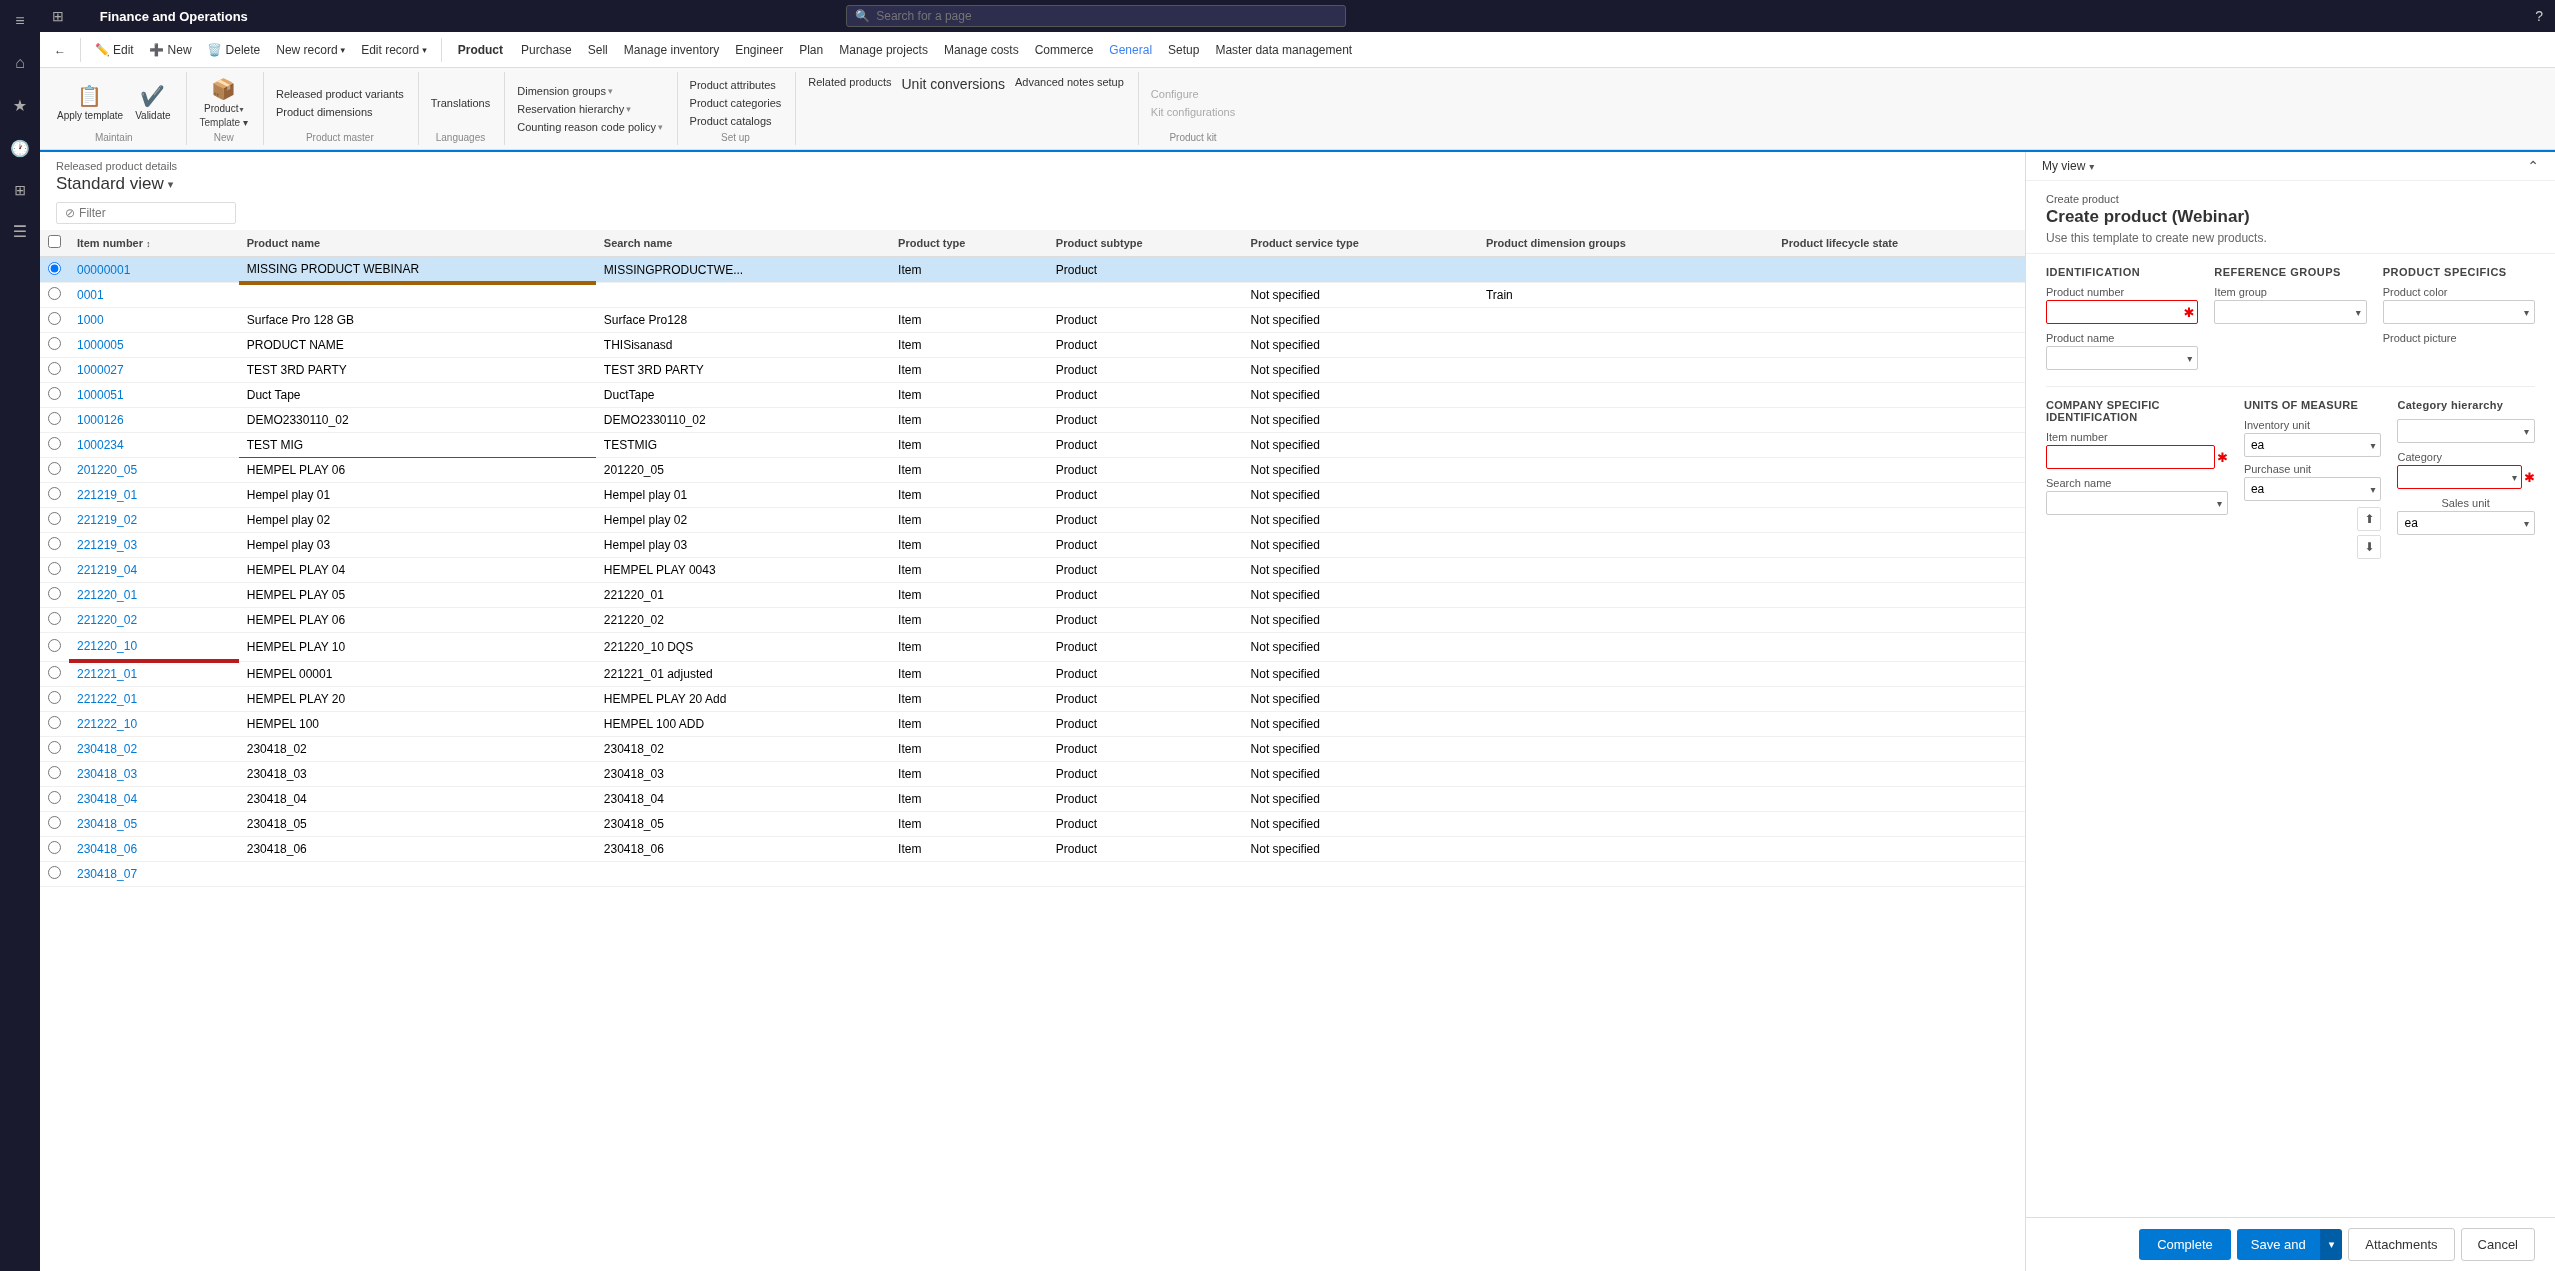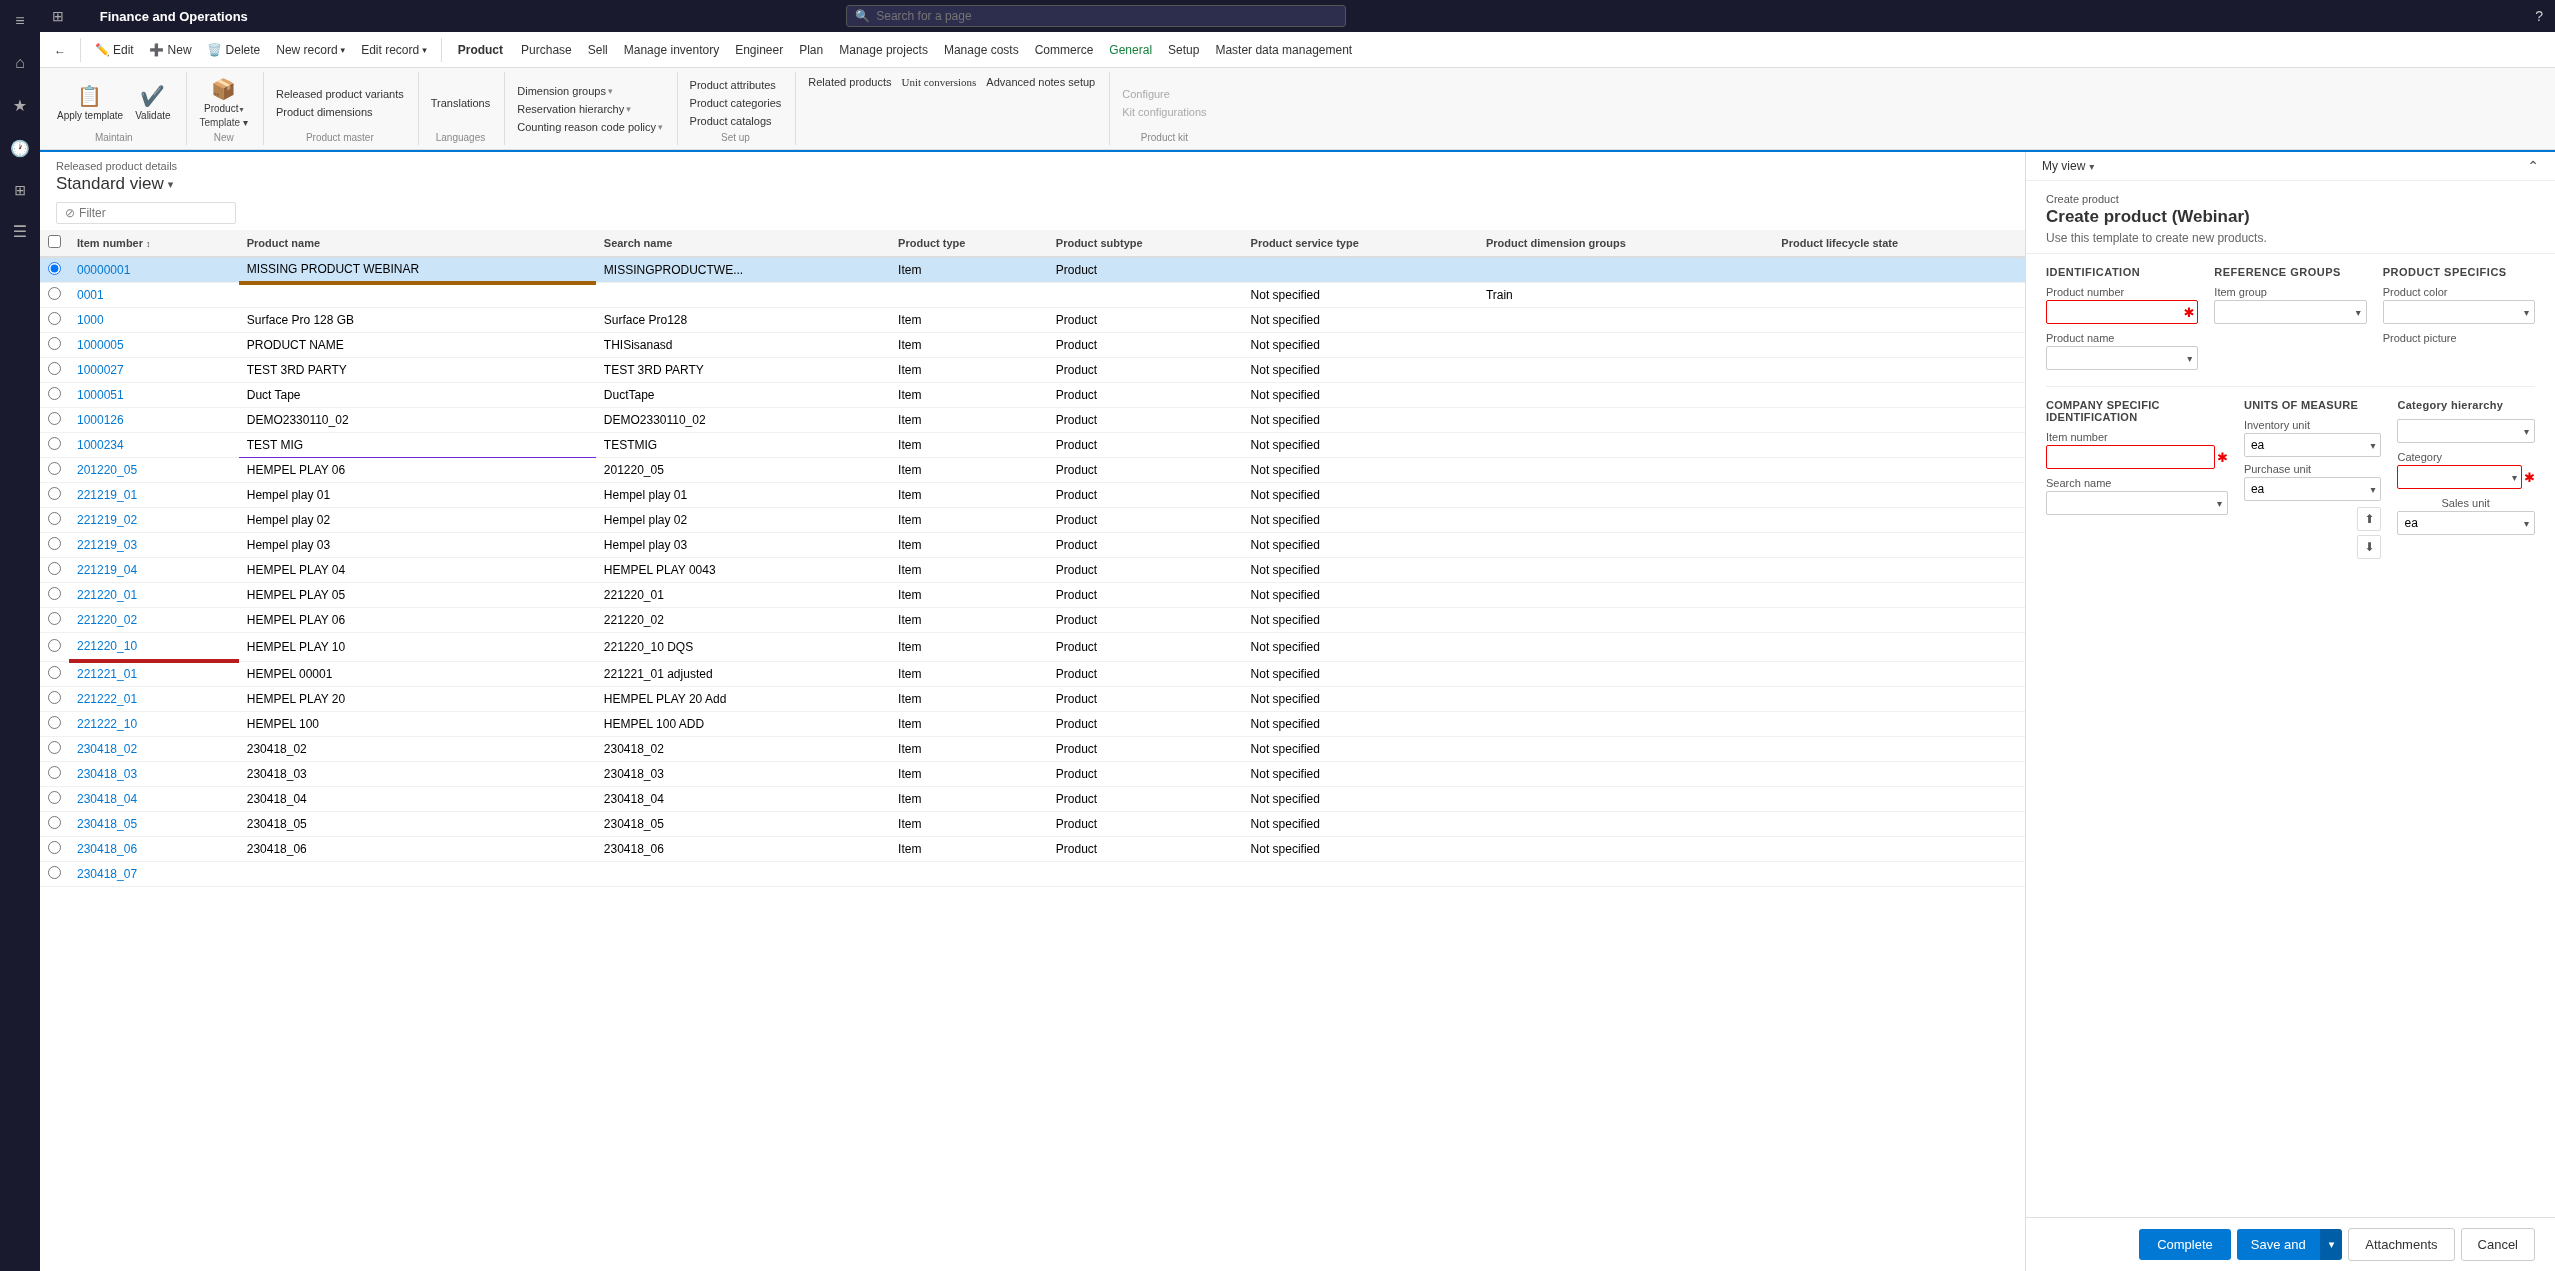--- a/index.html
+++ b/index.html
@@ -73,21 +73,21 @@
     </button>
     <button style="padding:3px 6px;cursor:pointer;border:none;background:transparent;font-size:12px;color:#333;border-radius:2px;">
       <span>Manage projects</span>
     </button>
     <button style="padding:3px 6px;cursor:pointer;border:none;background:transparent;font-size:12px;color:#333;border-radius:2px;">
       <span>Manage costs</span>
     </button>
     <button style="padding:3px 6px;cursor:pointer;border:none;background:transparent;font-size:12px;color:#333;border-radius:2px;">
       <span>Commerce</span>
     </button>
-    <button style="padding:3px 6px;cursor:pointer;border:none;background:transparent;font-size:12px;color:#15803d;border-radius:2px;text-align:right;">
+    <button style="padding:3px 6px;cursor:pointer;border:none;background:transparent;font-size:12px;color:#3b82f6;border-radius:2px;text-align:right;">
       <span>General</span>
     </button>
     <button style="padding:3px 6px;cursor:pointer;border:none;background:transparent;font-size:12px;color:#333;border-radius:2px;">
       <span>Setup</span>
     </button>
     <button style="padding:3px 6px;cursor:pointer;border:none;background:transparent;font-size:12px;color:#333;border-radius:2px;">
       <span>Master data management</span>
     </button>
   </div>
 
@@ -151,21 +151,21 @@
           <div style="padding:2px 4px;cursor:pointer;font-size:11px;color:#333;border-radius:2px;white-space:nowrap;">Product attributes</div>
           <div style="padding:2px 4px;cursor:pointer;font-size:11px;color:#333;border-radius:2px;white-space:nowrap;">Product categories</div>
           <div style="padding:2px 4px;cursor:pointer;font-size:11px;color:#333;border-radius:2px;white-space:nowrap;">Product catalogs</div>
         </div>
         <div style="font-size:10px;color:#888;text-align:center;padding-bottom:2px;">Set up</div>
       </div>
 
       <div style="display:flex;flex-direction:column;border-right:1px solid #ddd;padding:2px 10px 0 8px;min-width:120px;">
         <div style="display:flex;gap:2px;flex:1;justify-content:center;">
           <div style="padding:2px 4px;cursor:pointer;font-size:11px;color:#333;border-radius:2px;white-space:nowrap;">Related products</div>
-          <div style="padding:2px 4px;cursor:pointer;font-size:11px;color:#333;border-radius:2px;white-space:nowrap;font-family:Liberation Serif, serif;">Unit conversions</div>
+          <div style="padding:2px 4px;cursor:pointer;font-size:14px;color:#333;border-radius:2px;white-space:nowrap;">Unit conversions</div>
           <div style="padding:2px 4px;cursor:pointer;font-size:11px;color:#333;border-radius:2px;white-space:nowrap;">Advanced notes setup</div>
         </div>
         <div style="font-size:10px;color:#888;text-align:center;padding-bottom:2px;"></div>
       </div>
 
       <div style="display:flex;flex-direction:column;padding:2px 10px 0 8px;min-width:90px;">
         <div style="display:flex;flex-direction:column;gap:2px;flex:1;justify-content:center;">
           <div style="padding:2px 4px;cursor:pointer;font-size:11px;color:#aaa;border-radius:2px;white-space:nowrap;">Configure</div>
           <div style="padding:2px 4px;cursor:pointer;font-size:11px;color:#aaa;border-radius:2px;white-space:nowrap;">Kit configurations</div>
         </div>

